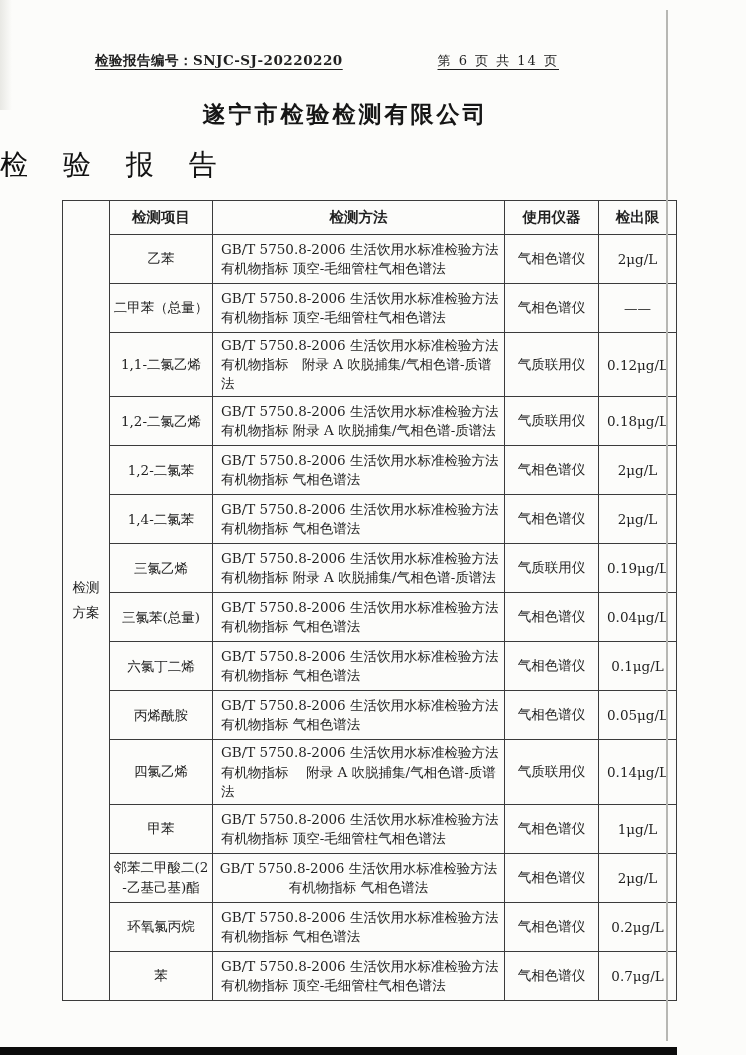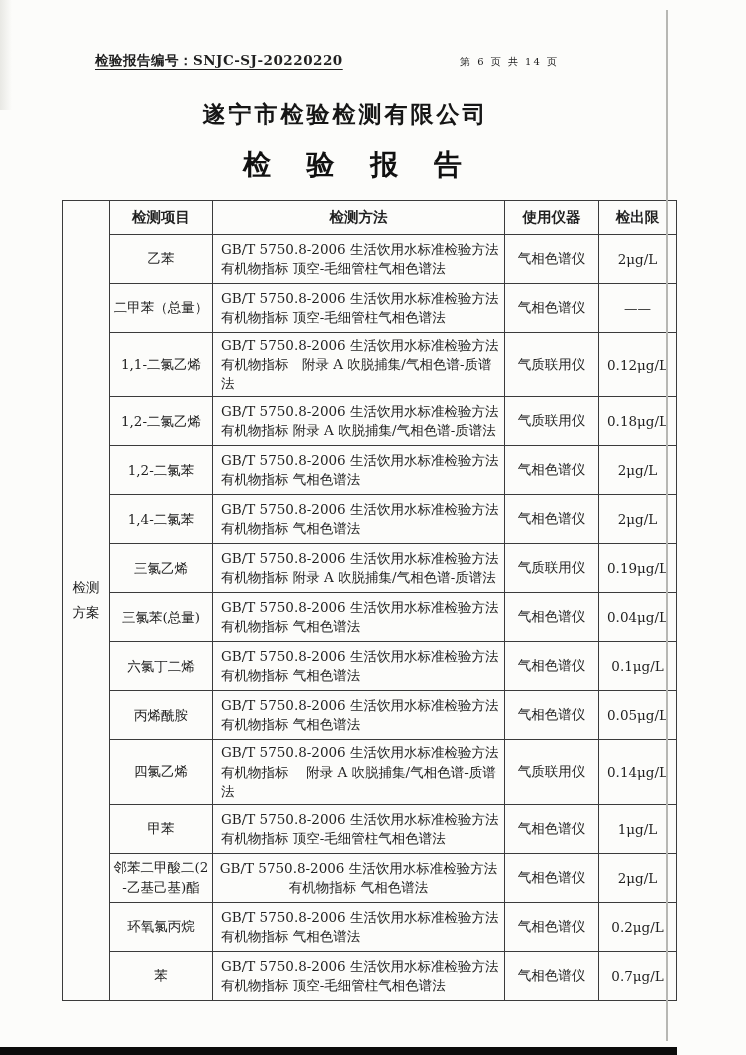--- a/index.html
+++ b/index.html
@@ -3,27 +3,27 @@
 <meta charset="utf-8">
 <style>
   html,body{margin:0;padding:0;background:#fcfcfa;}
   .page{position:relative;width:677px;height:1055px;background:#fcfcfa;
         font-family:"DejaVu Serif","Liberation Serif",serif;color:#1f1f1f;overflow:hidden;}
 
   .topbar{position:absolute;top:52px;left:0;right:0;display:flex;justify-content:space-between;
           padding:0 118px 0 95px;box-sizing:border-box;align-items:baseline;}
   .report-no{font-size:13.5px;font-weight:bold;letter-spacing:.5px;
              text-decoration:underline;text-underline-offset:4px;}
-  .page-indicator{font-size:10px;letter-spacing:2px;
-             text-underline-offset:4px;margin-left:11px;}
+  .page-indicator{font-size:13px;letter-spacing:2px;
+             text-decoration:underline;text-underline-offset:4px;margin-left:11px;}
 
   .company{position:absolute;top:99px;left:7px;width:100%;text-align:center;
            font-size:23px;font-weight:bold;letter-spacing:3px;color:#161616;}
-  .title{position:absolute;top:146px;left:16px;width:100%;text-align:center;
-         font-size:28px;font-weight:bold;letter-spacing:4px;word-spacing:18px;color:#111;}
+  .title{position:absolute;top:146px;left:0;width:100%;
+         font-size:28px;font-weight:normal;letter-spacing:4px;word-spacing:18px;color:#111;}
 
   table.tbl{position:absolute;top:200px;left:62px;width:614px;
             border-collapse:collapse;table-layout:fixed;}
   .tbl td,.tbl th{border:1px solid #3b3b3b;vertical-align:middle;word-break:break-all;}
   .tbl th{font-size:14.5px;font-weight:bold;padding:7px 2px;text-align:center;}
   .tbl td{font-size:13.5px;}
   .c-item{text-align:center;padding:4px 3px;line-height:1.45;margin-left:44px;}
   .c-method{text-align:left;padding:3px 5px 3px 8px;line-height:1.42;}
   .c-instr{text-align:center;padding:8px 2px;}
   .c-limit{text-align:center;padding:16px 2px;}

